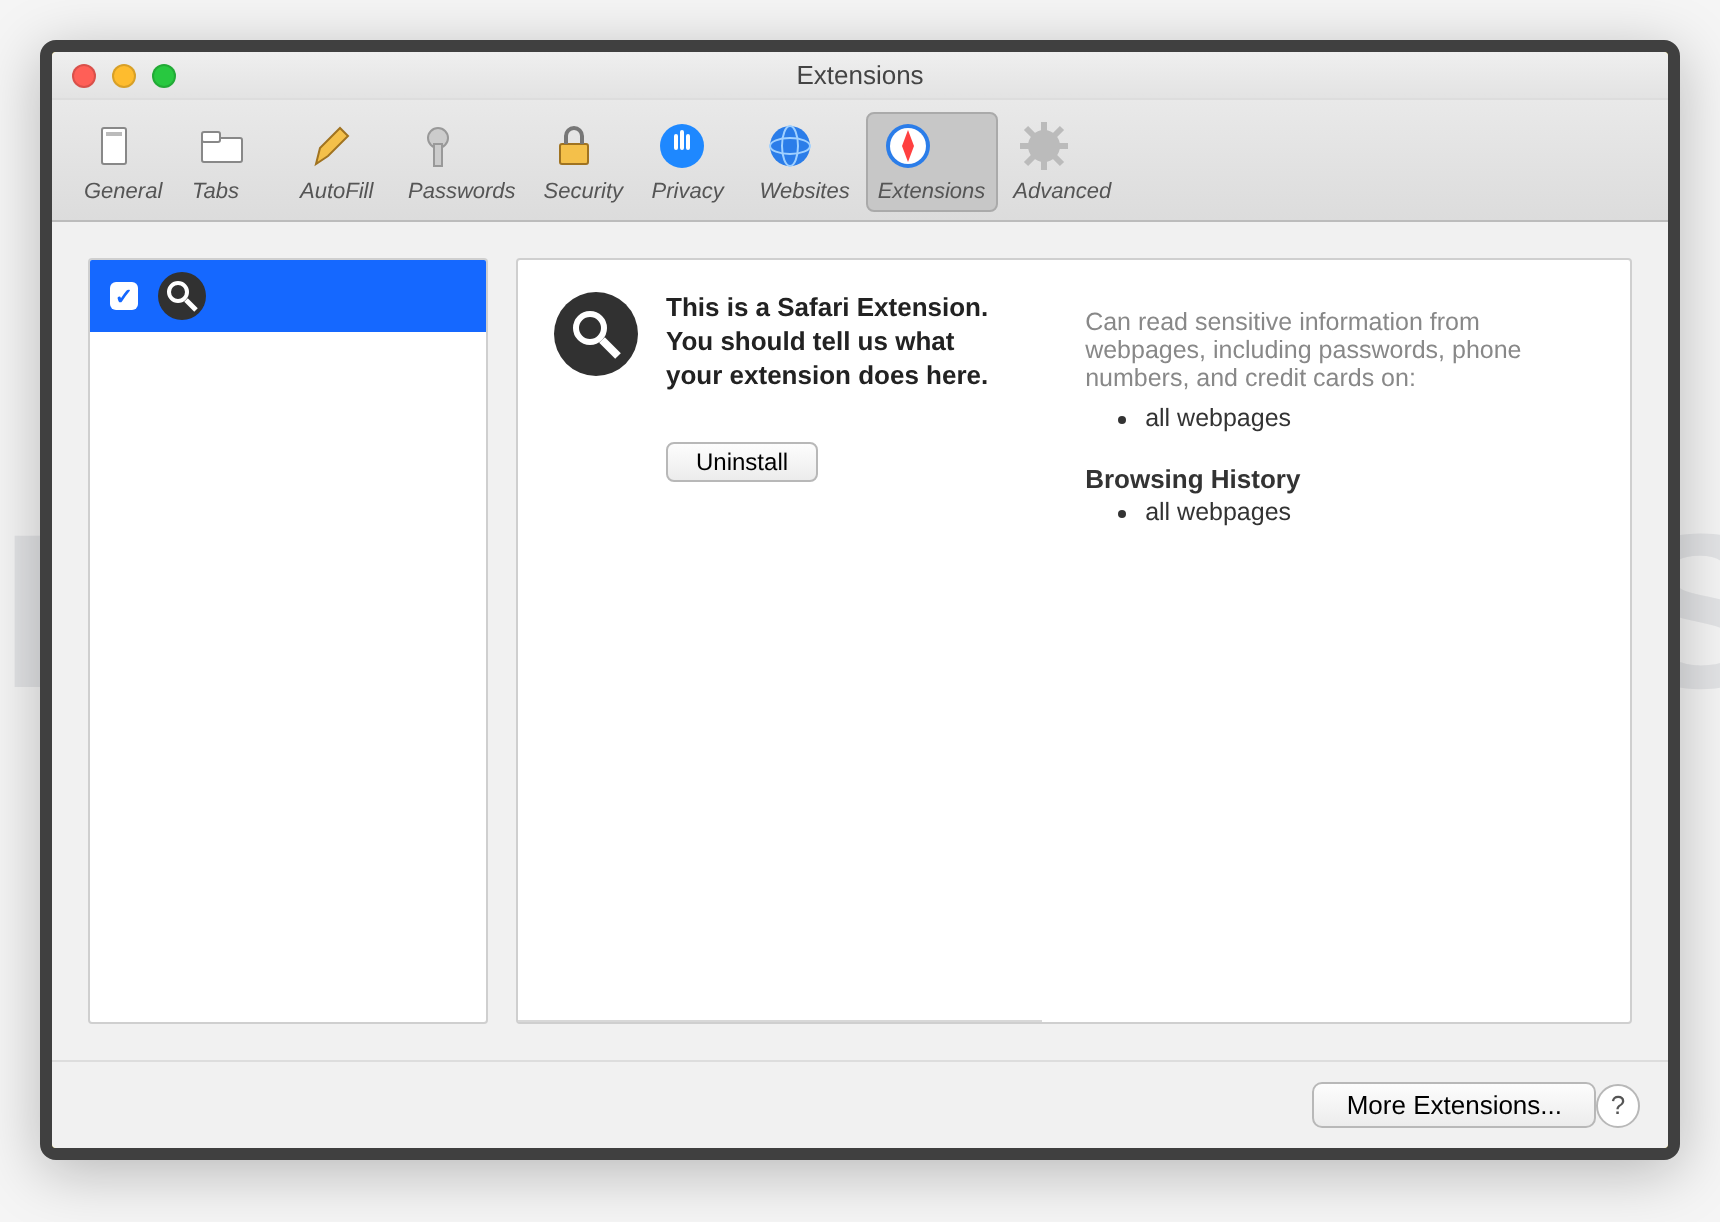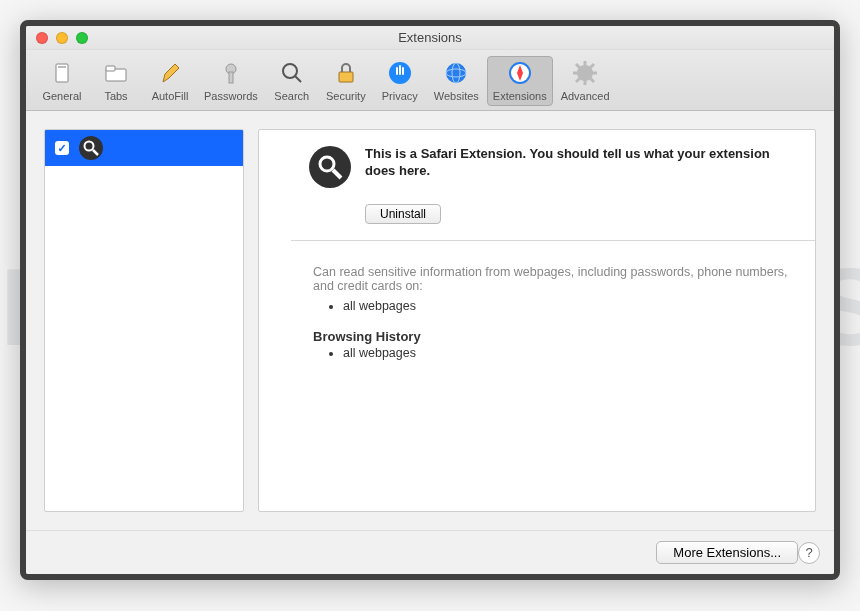--- a/index.html
+++ b/index.html
@@ -57,25 +57,25 @@
     .toolbar {
       display: flex;
       padding: 6px 10px 4px 10px;
       gap: 2px;
       background: linear-gradient(#e9e9e9,#dcdcdc);
       border-bottom: 1px solid #bcbcbc;
     }
     .tab-item {
       display: flex;
       flex-direction: column;
-      align-items: center;
       padding: 2px 6px 4px 6px;
       border-radius: 4px;
       cursor: default;
       min-width: 52px;
+      font-style: italic;
     }
     .tab-item.selected { background:#c7c7c7; border:1px solid #aaa; padding:1px 5px 3px 5px;}
     .tab-item .icon { width: 30px; height: 30px; display:flex; align-items:center; justify-content:center;}
     .tab-item .label { font-size: 11px; color:#555; margin-top:2px;}
 
     
     .content {
       flex: 1;
       display: flex;
       padding: 18px;
@@ -107,22 +107,21 @@
       background:#313131;
       display:flex;align-items:center;justify-content:center;
     }
 
     .detail {
       flex:1;
       background:#fff;
       border:1px solid #cfcfcf;
       border-radius:2px;
       display:flex;
-      flex-direction:column;
-      padding-left:32px;
+      flex-direction:row;
     }
     .detail-header {
       display:flex;
       gap:14px;
       padding:16px 18px;
       border-bottom:1px solid #d8d8d8;
     }
     .detail-header .big-icon {
       width:42px;height:42px;border-radius:50%;background:#313131;
       display:flex;align-items:center;justify-content:center;flex-shrink:0;
@@ -219,29 +218,20 @@
     <div class="tab-item">
       <span class="icon">
         <svg width="26" height="26">
             <circle cx="13" cy="9" r="5" fill="#ccc" stroke="#999"></circle>
             <rect x="11" y="12" width="4" height="11" fill="#ccc" stroke="#999"></rect>
           </svg>
       </span>
       <span class="label">Passwords</span>
     </div>
 
-    <div class="tab-item">
-      <span class="icon">
-        <svg width="26" height="26">
-            <circle cx="11" cy="11" r="7" fill="none" stroke="#555" stroke-width="2"></circle>
-            <line x1="16" y1="16" x2="22" y2="22" stroke="#555" stroke-width="2"></line>
-          </svg>
-      </span>
-      <span class="label">Search</span>
-    </div>
 
     <div class="tab-item">
       <span class="icon">
         <svg width="26" height="26">
             <rect x="6" y="12" width="14" height="10" rx="1" fill="#f4c04a" stroke="#a07320"></rect>
             <path d="M9 12 v-4 a4 4 0 0 1 8 0 v4" fill="none" stroke="#777" stroke-width="2"></path>
           </svg>
       </span>
       <span class="label">Security</span>
     </div>

